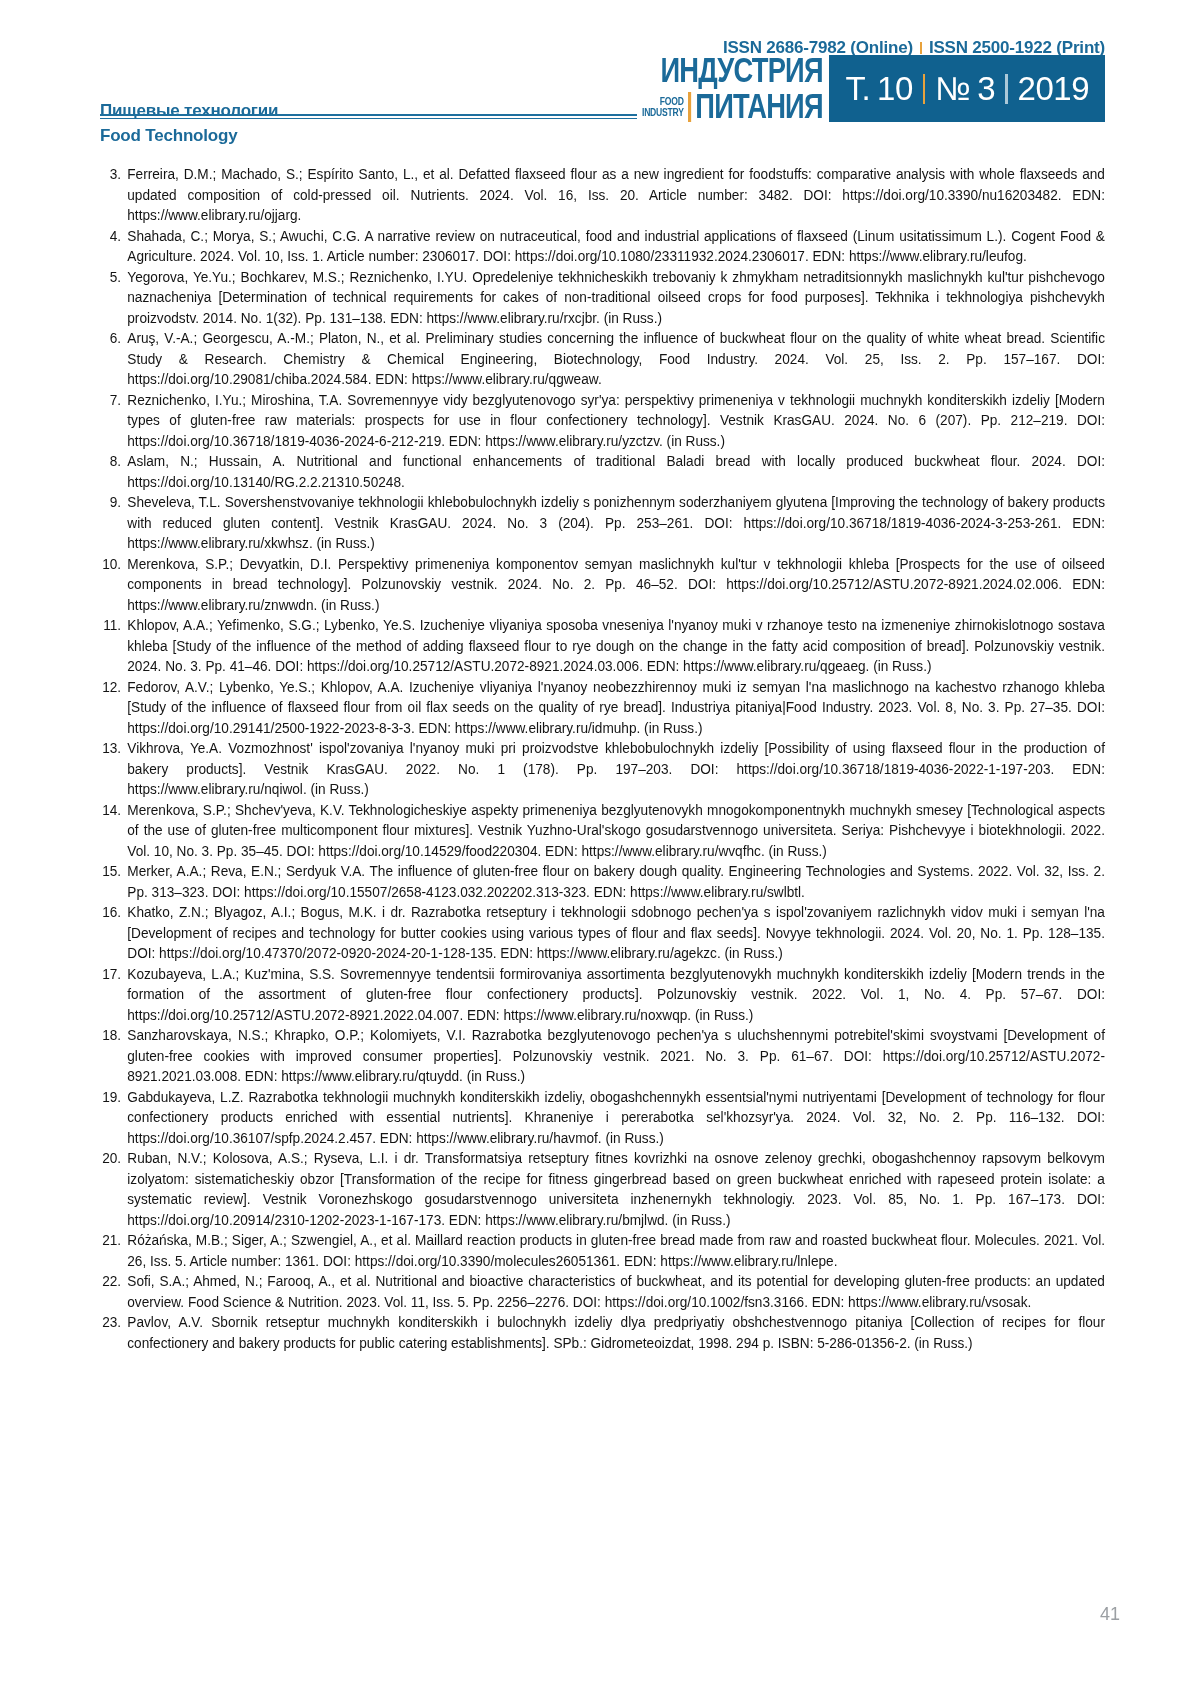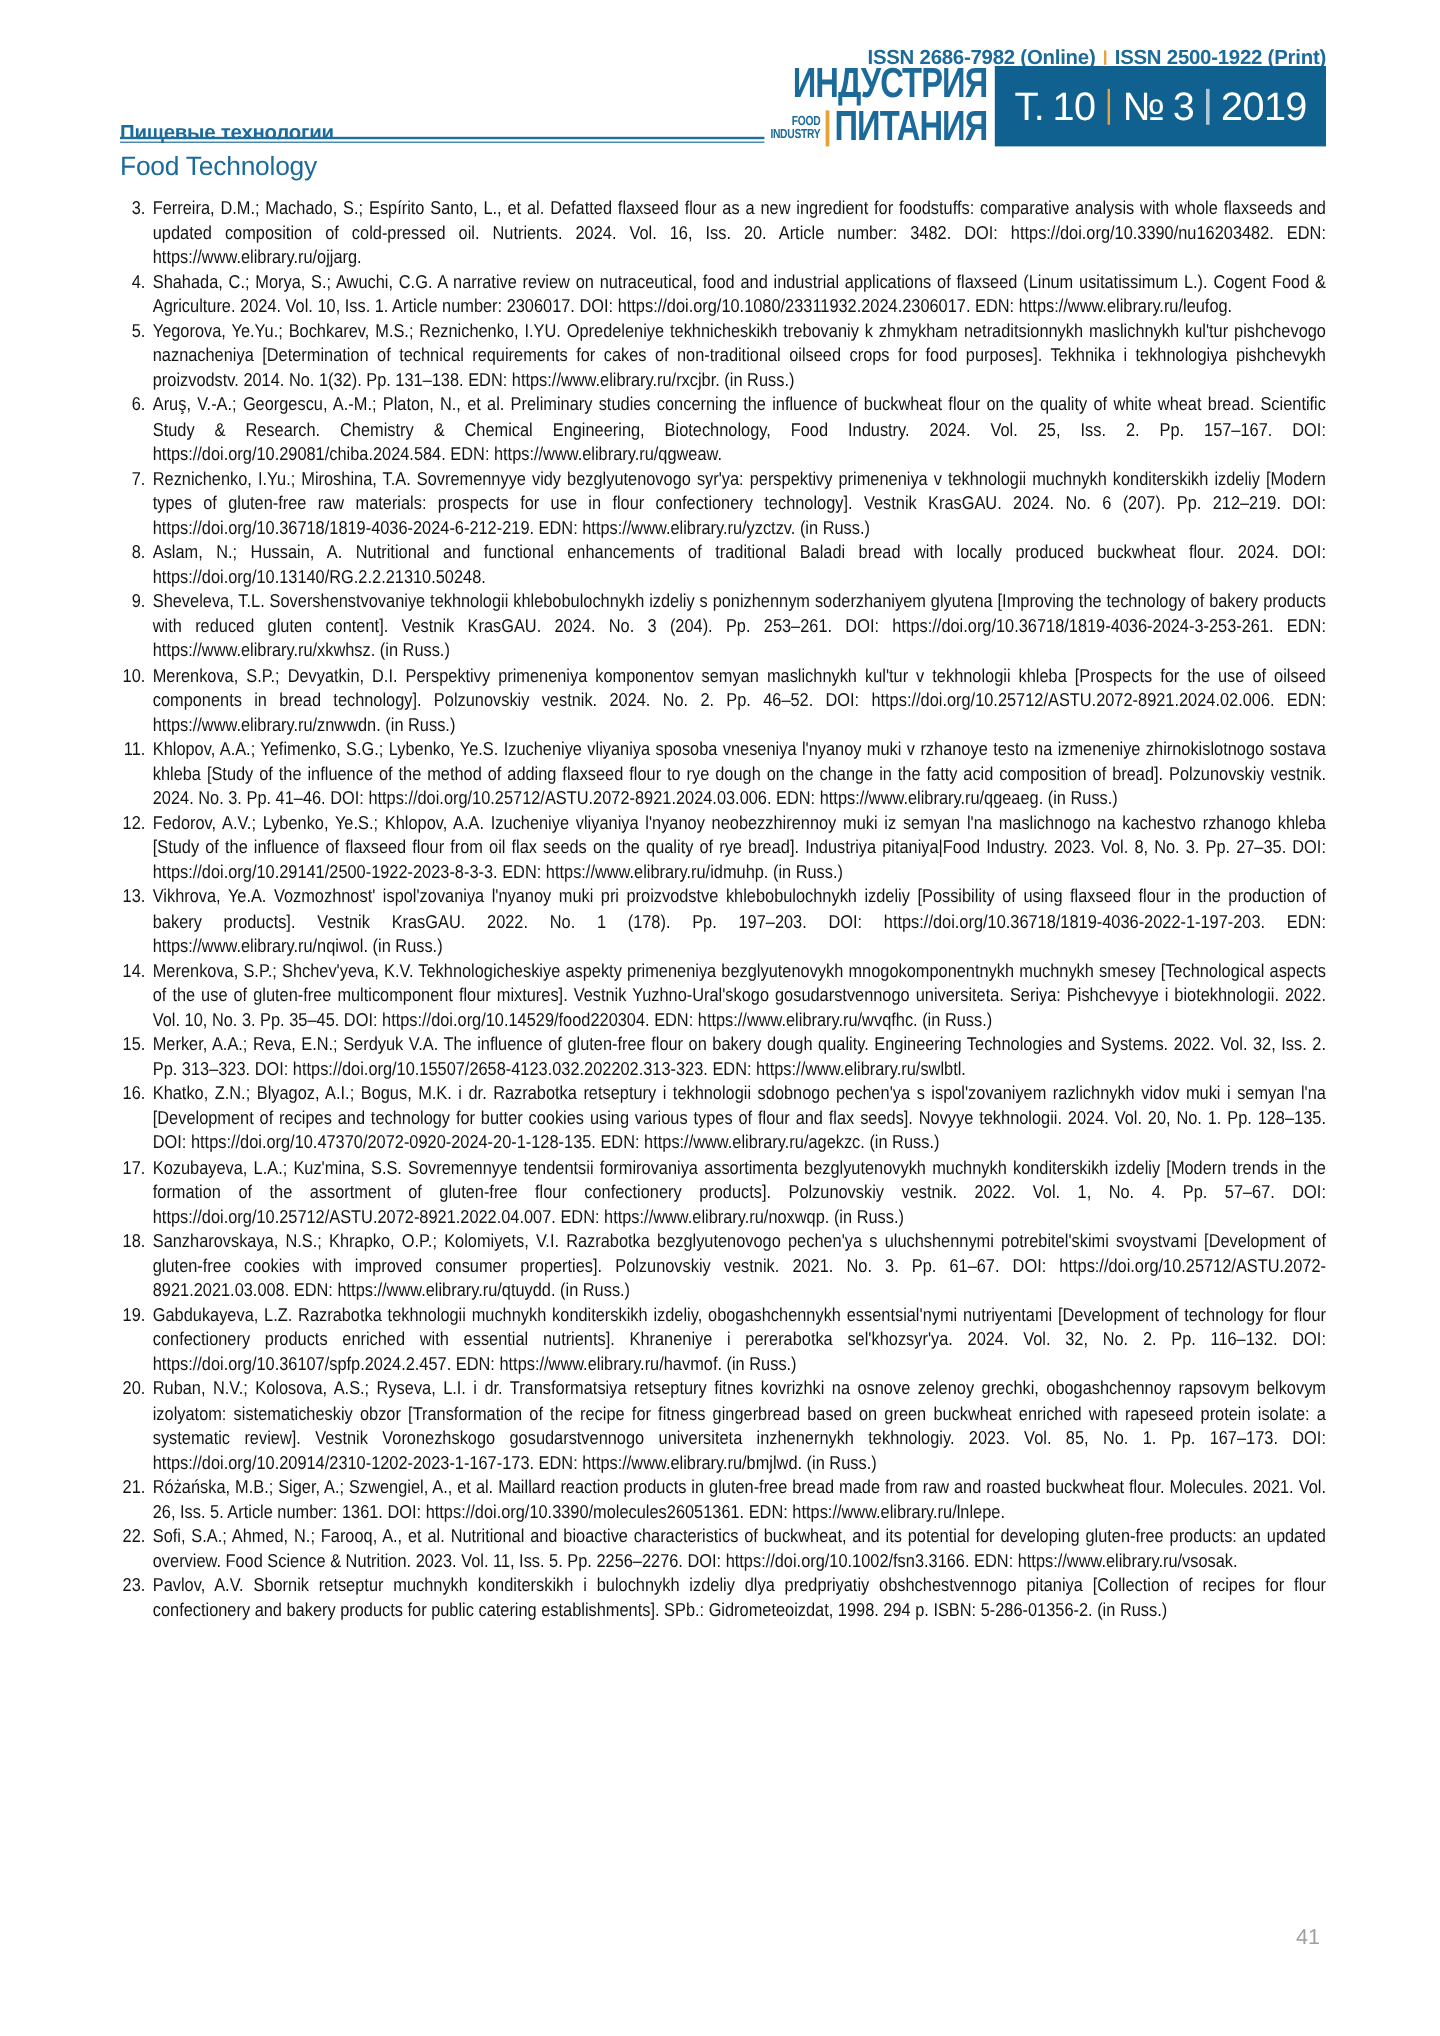--- a/index.html
+++ b/index.html
@@ -7,21 +7,21 @@
               font-family:"Liberation Sans", sans-serif; }
   .page { position:relative; width:1200px; height:1697px; background:#fff; }
 
   
   .issn-line { position:absolute; top:38px; right:95px; display:flex; align-items:center;
                color:#1b6a99; font-size:17px; font-weight:700; letter-spacing:-0.2px; }
   .issn-sep { width:2px; height:12px; background:#e8a23c; margin:0 7px; }
 
   .section-block { position:absolute; top:55px; left:100px; color:#1b6a99;margin-top:46px; }
   .section-ru { font-size:17px; font-weight:700; letter-spacing:-0.2px; }
-  .section-en { font-size:22px; font-weight:400; margin-top:5px; letter-spacing:-0.2px; }
+  .section-en { font-size:17px; font-weight:700; margin-top:5px; letter-spacing:-0.2px; }
   .header-rule { position:absolute; top:114px; left:100px; width:537px;
                  border-top:2px solid #1e6f9e; border-bottom:1px solid #1e6f9e; height:5px; }
 
   .masthead { position:absolute; top:55px; right:95px; display:flex; align-items:stretch; height:67px; }
   .logo { display:flex; flex-direction:column; align-items:flex-end; justify-content:space-between;
           margin-right:7px; transform:scaleX(0.78); transform-origin:100% 50%; }
   .logo-top { color:#1b6a99; font-size:35px; font-weight:700; line-height:0.88; letter-spacing:-1px; }
   .logo-bottom { display:flex; align-items:center; }
   .logo-sub { display:flex; flex-direction:column; align-items:flex-end; color:#1b6a99;
               font-size:11px; font-weight:700; line-height:1.0; letter-spacing:-0.3px; }
@@ -36,21 +36,21 @@
   .issue-sep2 { width:2.5px; height:30px; background:rgba(255,255,255,0.65); margin:0 10px; }
   .issue-box .gap { width:7px; }
 
   
   .refs { position:absolute; top:164px; left:100px; width:1142px;
           transform:scaleX(0.88); transform-origin:0 0;
           color:#141414; font-size:15.5px; line-height:20.5px; }
   .ref { position:relative; padding-left:31px; text-align:justify; }
   .ref-num { position:absolute; left:0; top:0; width:24px; text-align:right; }
 
-  .page-number { position:absolute; top:1604px; right:100px; color:#9b9fa3;
+  .page-number { position:absolute; top:1604px; right:80px; color:#9b9fa3;
                  font-size:18px; font-weight:400;text-align:right; }
 </style>
 </head>
 <body>
 
 <div class="page">
 
   <div class="issn-line">
     <span>ISSN 2686-7982 (Online)</span>
     <span class="issn-sep"></span>

